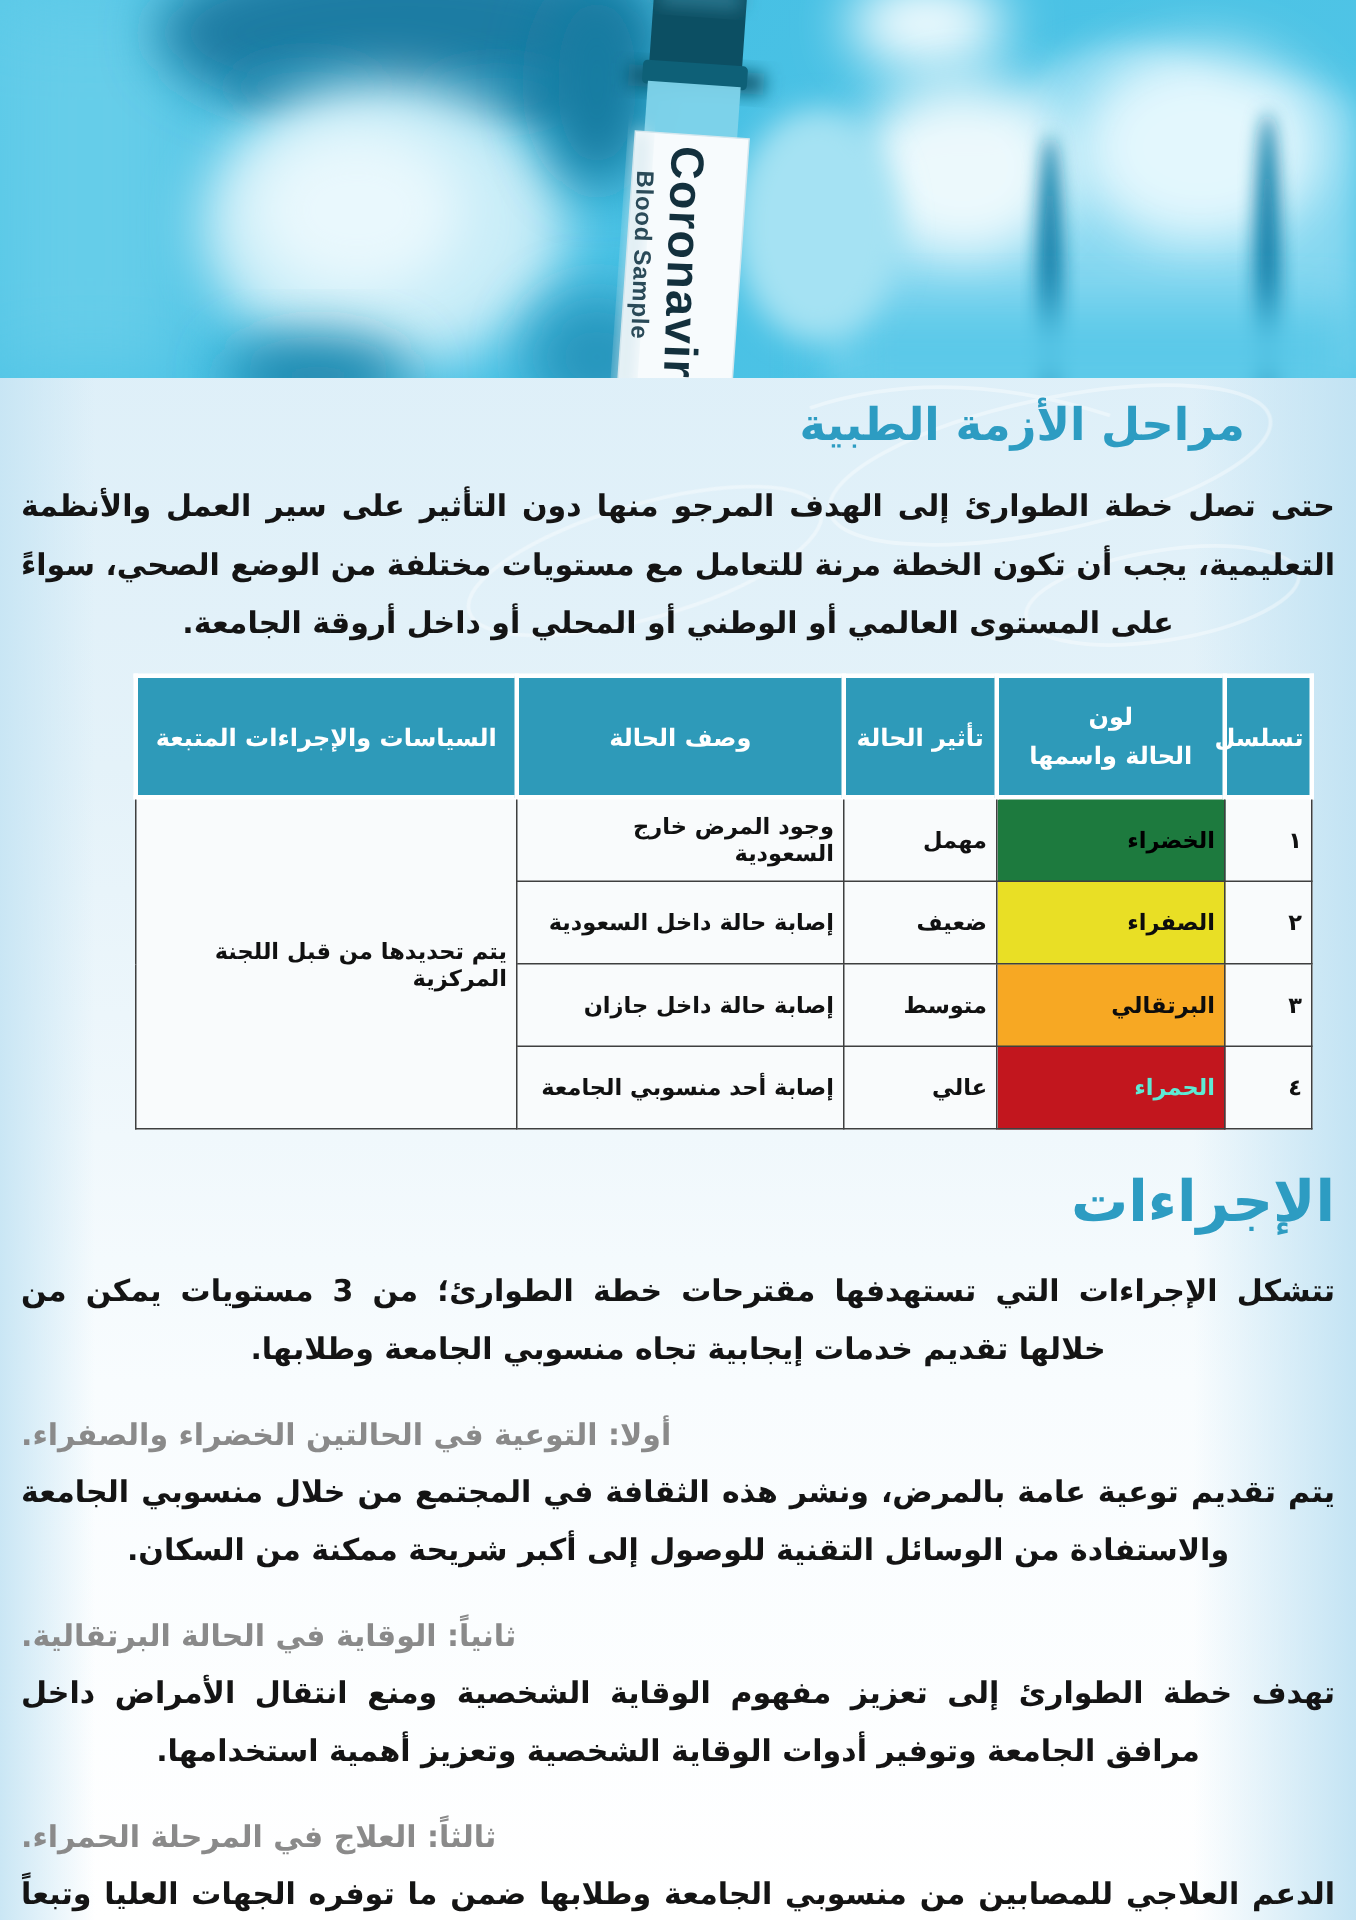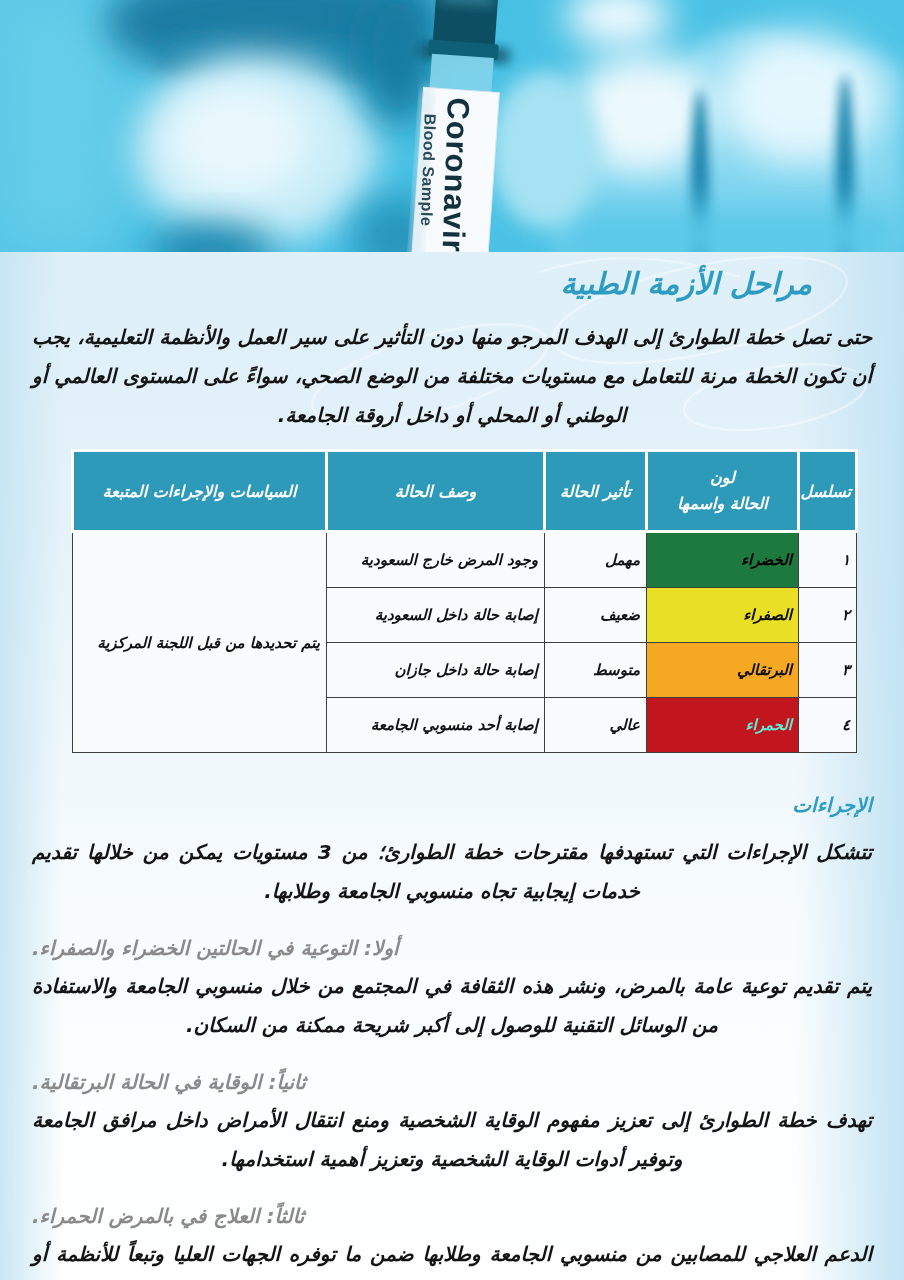--- a/index.html
+++ b/index.html
@@ -6,29 +6,29 @@
   .page{
     position:relative;width:904px;height:1280px;overflow:hidden;
     font-family:"DejaVu Sans",sans-serif;
     background:
       linear-gradient(to right, rgba(199,229,244,.95) 0%, rgba(199,229,244,0) 7%),
       linear-gradient(to left, rgba(192,226,243,.95) 0%, rgba(192,226,243,0) 12%),
       linear-gradient(to bottom, #d9edf8 0%, #e4f2f9 40%, #f8fcfe 72%, #ffffff 100%);
   }
   .photo{position:absolute;top:0;left:0;width:904px;height:252px;display:block;}
   .swirls{position:absolute;top:252px;left:0;width:904px;height:230px;z-index:0;pointer-events:none;}
-  .content{position:absolute;top:252px;left:0;right:0;bottom:0;padding:0 32px;direction:rtl;z-index:1;font-style:italic;}
+  .content{position:absolute;top:252px;left:0;right:0;bottom:0;padding:0 14px;direction:rtl;z-index:1;}
 
   .main-title{
     font-size:30px;font-weight:bold;color:#2d9cc2;
     text-align:right;margin:14px 60px 10px 0;line-height:1.2;
   }
   .proc-title{
-    font-size:20px;font-weight:bold;color:#2d9cc2;
-    text-align:right;margin:40px 0 12px 0;line-height:1.2;
+    font-size:38px;font-weight:bold;color:#2d9cc2;
+    text-align:right;margin:26px 0 12px 0;line-height:1.2;
   }
   .body-p{
     font-size:20px;font-weight:bold;color:#141414;line-height:1.95;
     text-align:justify;text-align-last:center;margin:16px 0 10px 0;
   }
   .intro{margin-bottom:14px;}
 
   table.crisis{
     border-collapse:collapse;table-layout:fixed;
     width:784px;margin:10px 14px 0 46px;background:transparent;
@@ -194,18 +194,18 @@
       <h3 class="sub-heading">أولا: التوعية في الحالتين الخضراء والصفراء.</h3>
       <p class="sub-body">يتم تقديم توعية عامة بالمرض، ونشر هذه الثقافة في المجتمع من خلال منسوبي الجامعة والاستفادة من الوسائل التقنية للوصول إلى أكبر شريحة ممكنة من السكان.</p>
     </section>
 
     <section>
       <h3 class="sub-heading">ثانياً: الوقاية في الحالة البرتقالية.</h3>
       <p class="sub-body">تهدف خطة الطوارئ إلى تعزيز مفهوم الوقاية الشخصية ومنع انتقال الأمراض داخل مرافق الجامعة وتوفير أدوات الوقاية الشخصية وتعزيز أهمية استخدامها.</p>
     </section>
 
     <section>
-      <h3 class="sub-heading">ثالثاً: العلاج في بالمرض الحمراء.</h3>
+      <h3 class="sub-heading">ثالثاً: العلاج في المرحلة الحمراء.</h3>
       <p class="sub-body">الدعم العلاجي للمصابين من منسوبي الجامعة وطلابها ضمن ما توفره الجهات العليا وتبعاً للأنظمة أو الخيارات العلاجية المتوفرة. بالإضافة إلى اتخاذ القرارات فيما يخص العزل وتعليق الدراسة وغيرها.</p>
     </section>
 
   </div>
 </div>
 
 </body></html>

